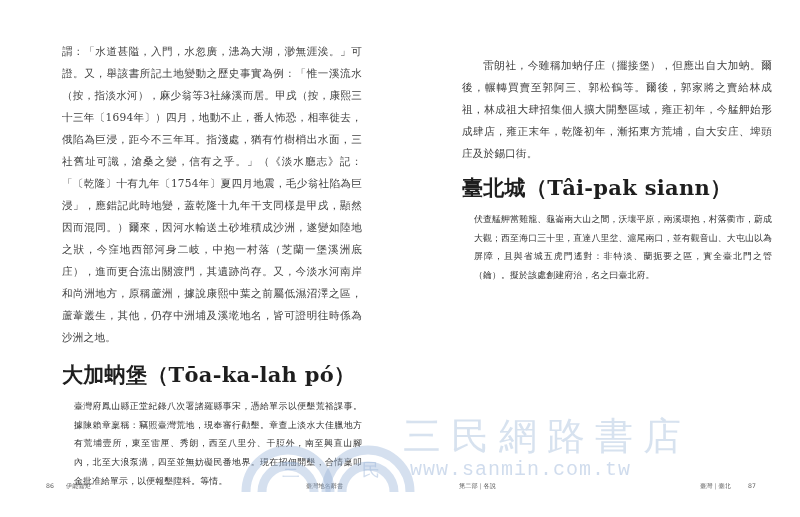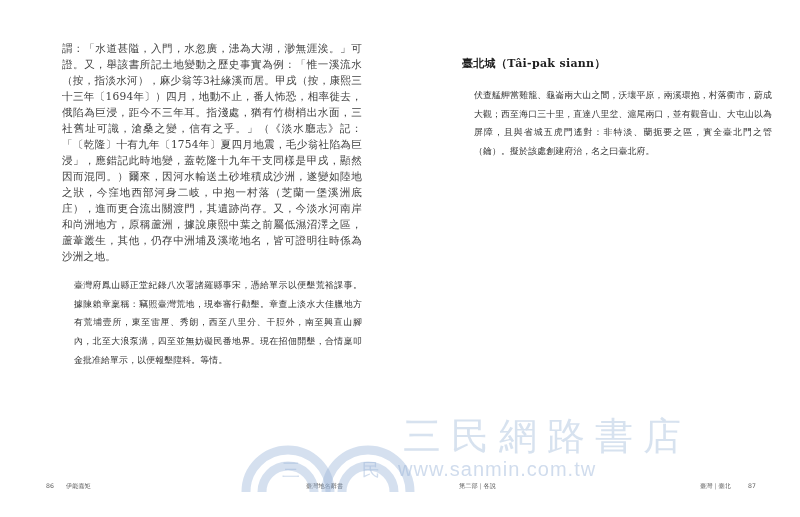--- a/index.html
+++ b/index.html
@@ -15,32 +15,32 @@
     .page-left { left: 0; width: 400px; }
     .page-right { left: 400px; width: 400px; }
 
     .col { position: absolute; }
     .page-left .col { left: 62px; top: 40px; width: 300px; }
     .page-right .col { left: 62px; top: 40px; width: 310px; }
 
     p.body {
       margin: 0;
       font-size: 10.6px;
-      line-height: 16px;
+      line-height: 22px;
       letter-spacing: 0.2px;
       text-align: justify;
       color: #404040;
     }
     p.body.indent { text-indent: 2em; }
 
     h2.entry {
       margin: 0;
       font-family: "DejaVu Serif", "Liberation Serif", serif;
       font-weight: bold;
-      font-size: 11px;
+      font-size: 21px;
       line-height: 20px;
       color: #1e1e1e;
       letter-spacing: 0.3px;
     }
 
     .quote {
       font-family: "DejaVu Sans", "Liberation Sans", sans-serif;
       font-size: 8.9px;
       line-height: 18.7px;
       color: #333333;
@@ -53,48 +53,50 @@
       position: absolute; top: 482px;
       font-family: "DejaVu Sans", "Liberation Sans", sans-serif;
       font-size: 6.2px; color: #5a5a5a;
     }
 
     
     .wm-arcs { position: absolute; left: 238px; top: 412px; width: 180px; height: 80px; pointer-events: none; }
     .wm-text { position: absolute; left: 403px; top: 416px; pointer-events: none;
       font-family: "DejaVu Serif", "Liberation Serif", serif; color: rgba(150,178,214,0.38);
       font-size: 38px; letter-spacing: 10px; line-height: 40px; text-align: right; }
-    .wm-url { position: absolute; left: 398px; top: 458px; pointer-events: none;
-      font-family: Liberation Sans, sans-serif; color: rgba(150,178,214,0.45);
+    .wm-url { position: absolute; left: 410px; top: 458px; pointer-events: none;
+      font-family: Liberation Mono, monospace; color: rgba(150,178,214,0.45);
       font-size: 20px; letter-spacing: 1px; }
     .wm-char { position: absolute; font-family: "DejaVu Sans", "Liberation Sans", sans-serif;
       color: rgba(150,178,214,0.45); font-size: 18px; pointer-events: none; }
   </style>
 </head>
 <body>
 
 <div class="spread">
 
   <div class="page page-left">
     <div class="col">
       <p class="body">謂：「水道甚隘，入門，水忽廣，漶為大湖，渺無涯涘。」可證。又，舉該書所記土地變動之歷史事實為例：「惟一溪流水（按，指淡水河），麻少翁等3社緣溪而居。甲戌（按，康熙三十三年〔1694年〕）四月，地動不止，番人怖恐，相率徙去，俄陷為巨浸，距今不三年耳。指淺處，猶有竹樹梢出水面，三社舊址可識，滄桑之變，信有之乎。」（《淡水廳志》記：「〔乾隆〕十有九年〔1754年〕夏四月地震，毛少翁社陷為巨浸」，應錯記此時地變，蓋乾隆十九年干支同樣是甲戌，顯然因而混同。）爾來，因河水輸送土砂堆積成沙洲，遂變如陸地之狀，今窪地西部河身二岐，中抱一村落（芝蘭一堡溪洲底庄），進而更合流出關渡門，其遺跡尚存。又，今淡水河南岸和尚洲地方，原稱蘆洲，據說康熙中葉之前屬低濕沼澤之區，蘆葦叢生，其他，仍存中洲埔及溪墘地名，皆可證明往時係為沙洲之地。</p>
 
+      <h2 class="entry" style="margin-top:17px;margin-bottom:8px;">大加蚋堡（Tōa-ka-lah pó）</h2>
 
 
       <div class="quote" style="margin-top:12px;">臺灣府鳳山縣正堂紀錄八次署諸羅縣事宋，憑給單示以便墾荒裕課事。據陳賴章稟稱：竊照臺灣荒地，現奉審行勸墾。章查上淡水大佳臘地方有荒埔壹所，東至雷厘、秀朗，西至八里分、干脰外，南至興直山腳內，北至大浪泵溝，四至並無妨礙民番地界。現在招佃開墾，合情稟叩金批准給單示，以便報墾陞科。等情。</div>
     </div>
 
     <div class="folio" style="left:46px;">86</div>
     <div class="folio" style="left:66px;">伊能嘉矩</div>
     <div class="folio" style="left:306px;">臺灣地名辭書</div>
   </div>
 
   <div class="page page-right">
     <div class="col">
 
+      <p class="body indent" style="margin-top:14px;">雷朗社，今雖稱加蚋仔庄（擺接堡），但應出自大加蚋。爾後，輾轉買賣至郭阿三、郭松鶴等。爾後，郭家將之賣給林成祖，林成祖大肆招集佃人擴大開墾區域，雍正初年，今艋舺始形成肆店，雍正末年，乾隆初年，漸拓東方荒埔，自大安庄、埤頭庄及於錫口街。</p>
 
       <h2 class="entry" style="margin-top:14px;margin-bottom:6px;">臺北城（Tâi-pak siann）</h2>
 
 
       <div class="quote" style="margin-top:12px;">伏查艋舺當雞籠、龜崙兩大山之間，沃壤平原，兩溪環抱，村落衢市，蔚成大觀；西至海口三十里，直達八里坌、滬尾兩口，並有觀音山、大屯山以為屏障，且與省城五虎門遙對：非特淡、蘭扼要之區，實全臺北門之管（鑰）。擬於該處創建府治，名之曰臺北府。</div>
 
     </div>
 
     <div class="folio" style="left:59px;">第二部｜各說</div>
     <div class="folio" style="left:300px;">臺灣｜臺北</div>

